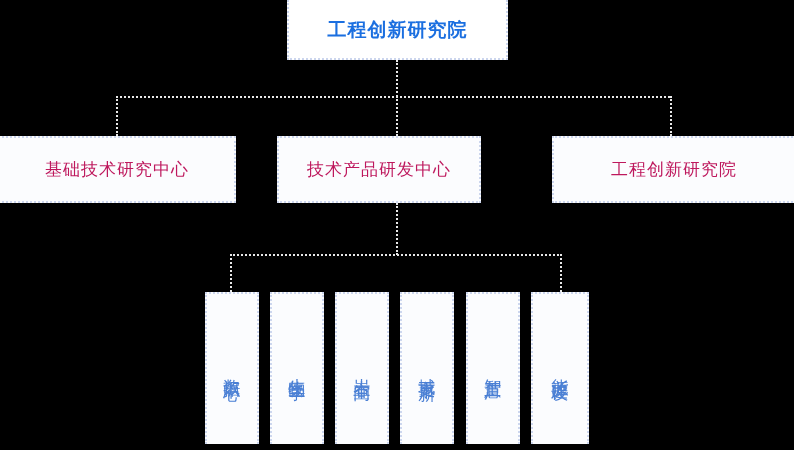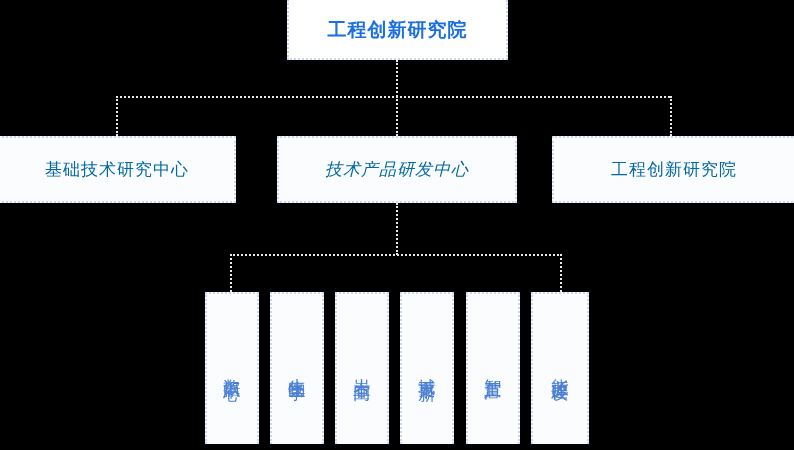--- a/index.html
+++ b/index.html
@@ -44,28 +44,28 @@
     letter-spacing: 1px;
     line-height: 1.2;
   }
 
   
   .node-l2 {
     top: 136px;
     height: 67px;
   }
   .node-l2 .node-label {
-    color: #0369a1;
+    color: #be185d;
     font-size: 17px;
     font-weight: normal;
     letter-spacing: 1px;
     line-height: 1.25;
   }
   .l2-0 { left: -2px;  width: 238px; }
-  .l2-1 { left: 277px; width: 240px; font-style: italic; }
+  .l2-1 { left: 277px; width: 204px; }
   .l2-2 { left: 552px; width: 244px; }
 
   
   .node-l3 {
     top: 292px;
     height: 152px;
     width: 54px;
     border-bottom: none;
   }
   .node-l3 .node-label {

